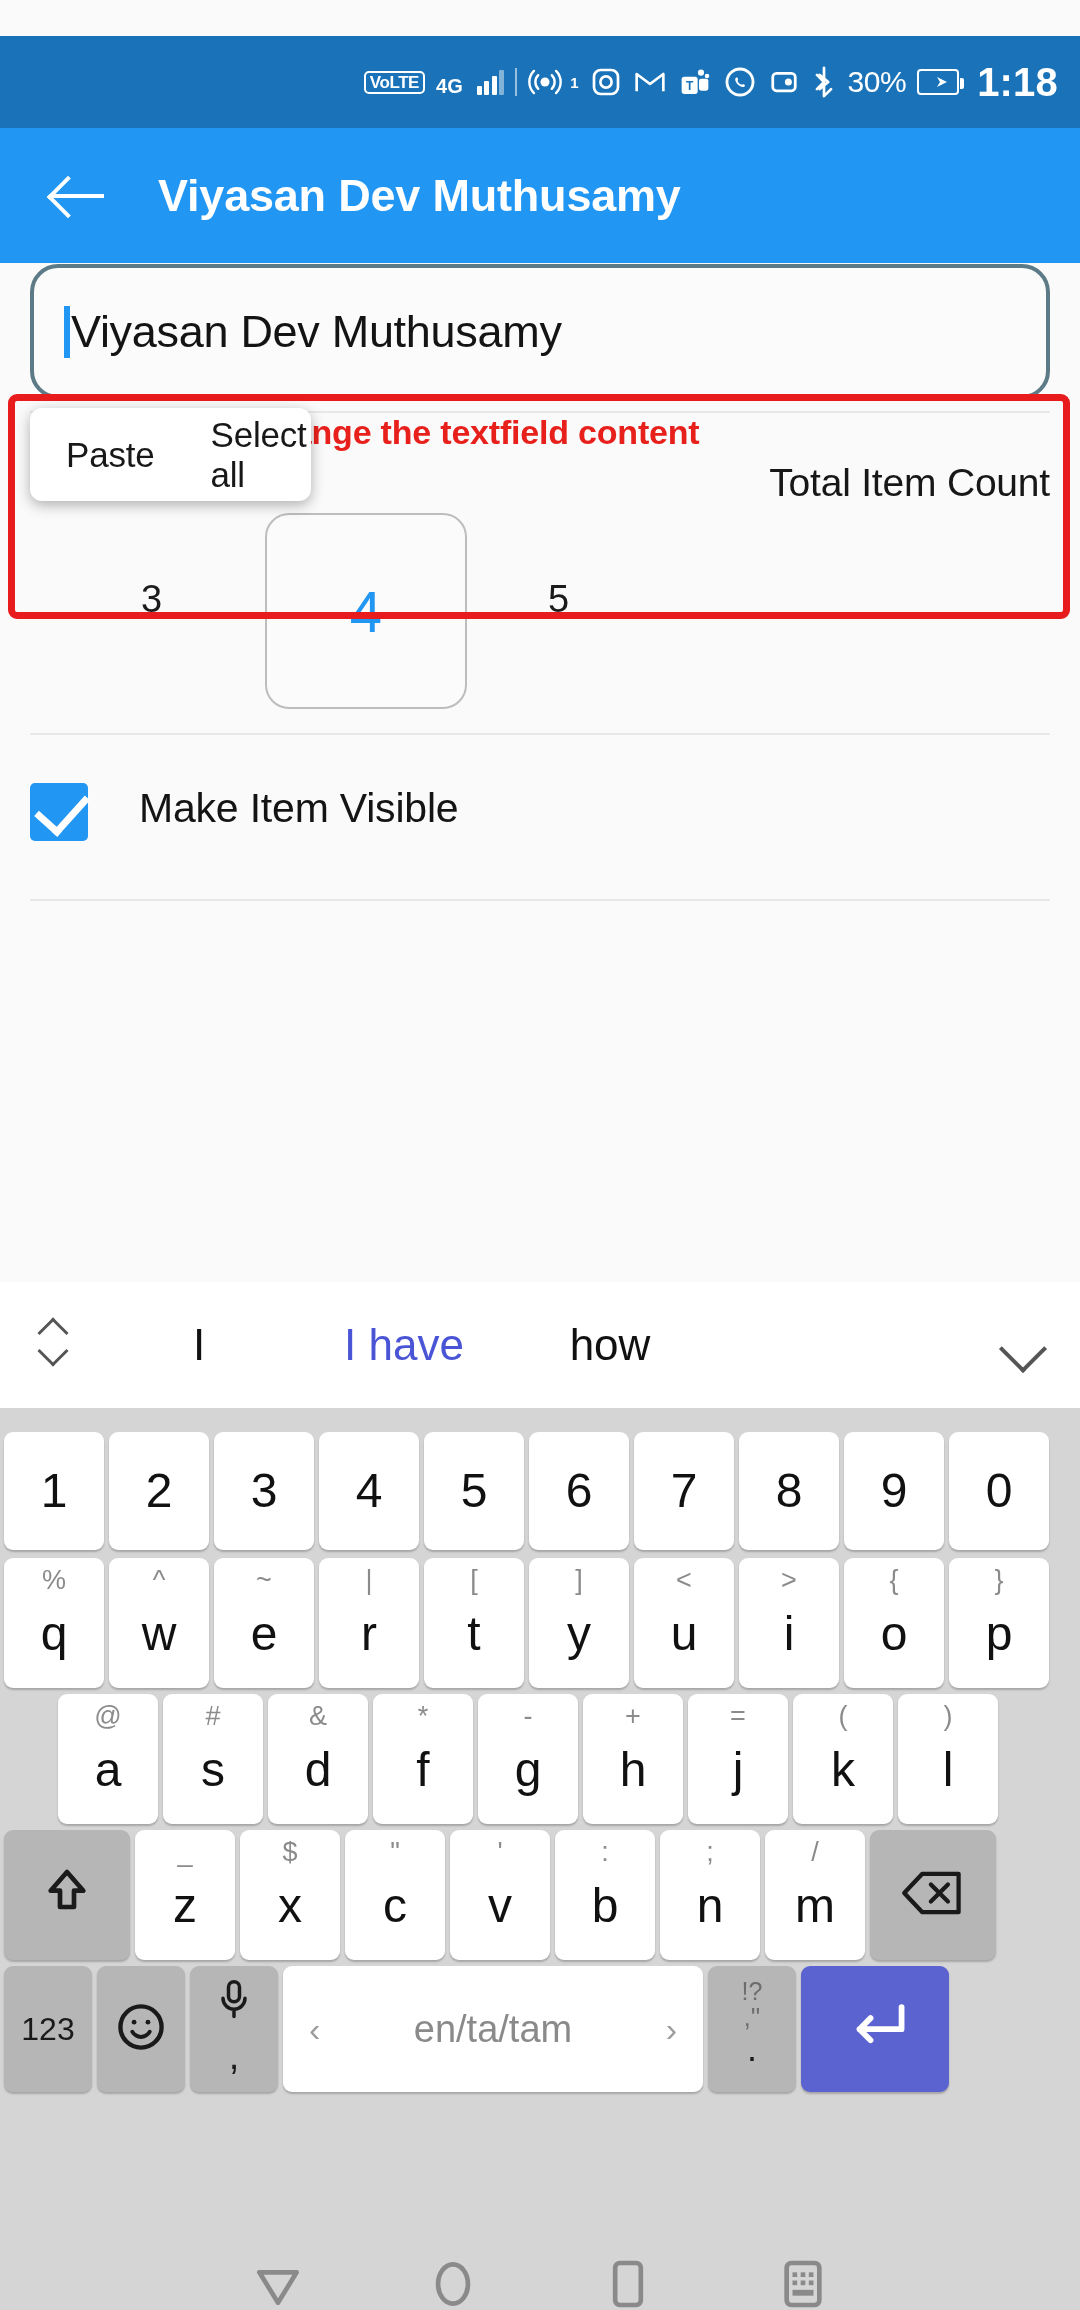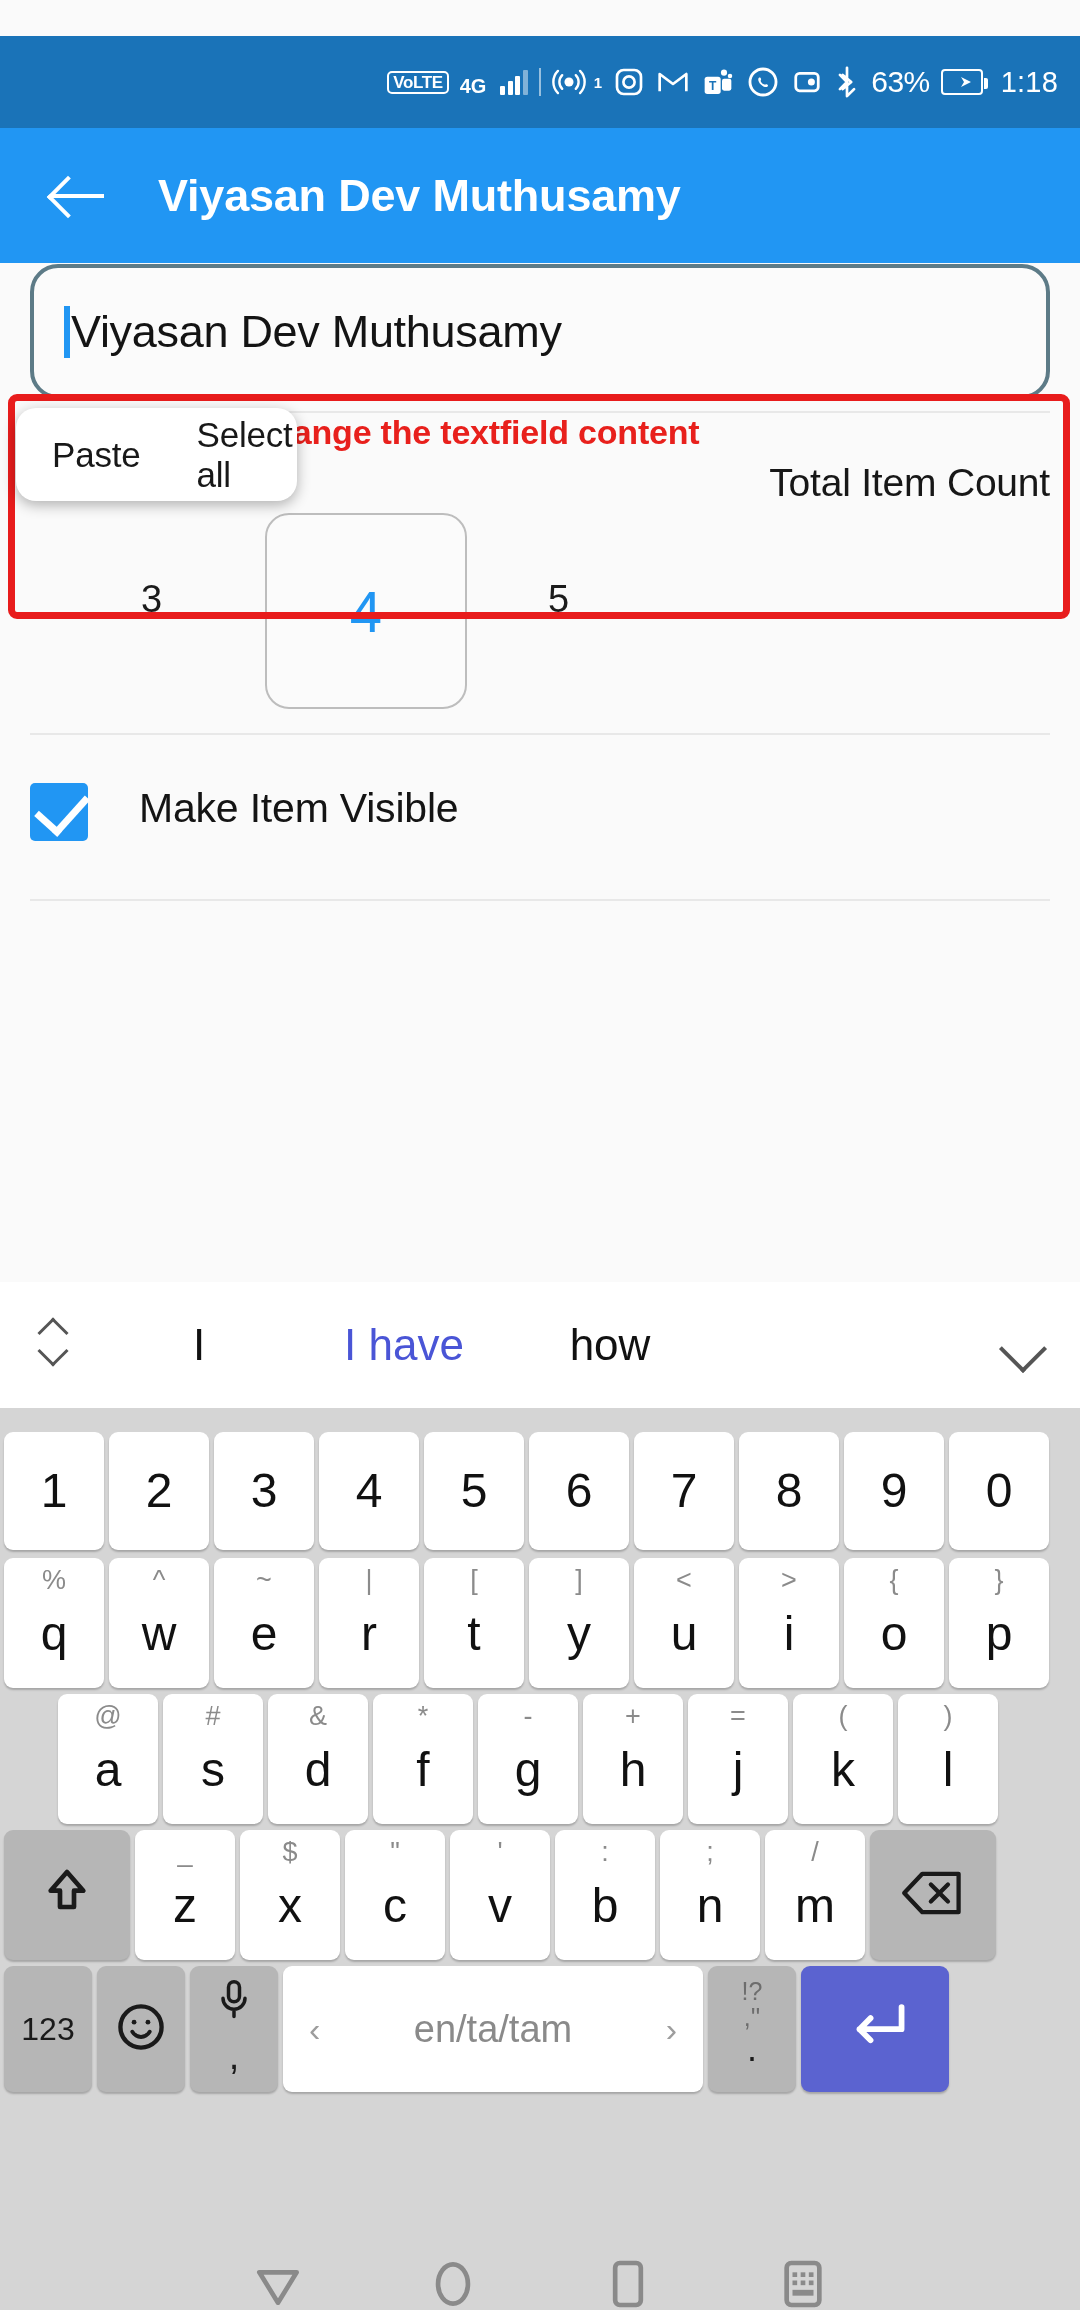--- a/index.html
+++ b/index.html
@@ -25,21 +25,21 @@
   .sig-wrap { display:flex; align-items:flex-end; gap:14px; }
   .g4 { font-size:20px; font-weight:bold; line-height:0.85; }
   .bars { display:flex; align-items:flex-end; gap:2.5px; height:26px; }
   .bars i { width:5px; background:#fff; display:block; border-radius:1px; }
   .bars i:nth-child(1){height:9px}
   .bars i:nth-child(2){height:14px}
   .bars i:nth-child(3){height:19px}
   .bars i:nth-child(4){height:25px; opacity:.45}
   .sep { width:2px; height:28px; background:rgba(255,255,255,.55); }
   .pct { font-size:30px; font-weight:500; letter-spacing:-0.5px; }
-  .clock { font-size:29px; font-weight:400; margin-left:7px; letter-spacing:0.2px;}
+  .clock { font-size:40px; font-weight:700; margin-left:7px; letter-spacing:0.2px;}
   .batt {
     position:relative; width:42px; height:26px; border:2.5px solid #fff; border-radius:4px;
     display:flex; align-items:center; justify-content:center;
   }
   .batt:after{ content:""; position:absolute; right:-7px; top:7px; width:4px; height:11px;
     background:#fff; border-radius:0 2px 2px 0;}
   .supsc { font-size:15px; vertical-align:super; margin-left:-3px; font-weight:600;}
 
   
   .appbar {
@@ -112,22 +112,22 @@
   .save-btn {
     position:absolute; left:717px; top:-10px; width:307px; height:136px;
     background:#2196f3; border-radius:68px; display:flex; align-items:center;
     justify-content:center; gap:22px; border:none;
     box-shadow:0 5px 14px rgba(0,0,0,.25);
   }
   .save-label { color:#fff; font-size:42px; font-weight:bold; letter-spacing:-0.2px; }
 
   
   .ctxmenu {
-    position:absolute; left:16px; top:145px; width:281px; height:93px;
-    background:#fff; border-radius:20px; display:flex; align-items:center;
+    position:absolute; left:30px; top:145px; width:281px; height:93px;
+    background:#fff; border-radius:12px; display:flex; align-items:center;
     box-shadow:0 4px 14px rgba(0,0,0,.3); z-index:60;
   }
   .ctxitem { font-size:35px; color:#181818; letter-spacing:-0.2px; padding:0 6px; }
   .ctxitem.paste { margin-left:30px; }
   .ctxitem.selectall { margin-left:44px; }
 
   
   .kb { position:absolute; top:1246px; left:0; width:1080px; height:940px; background:#d5d5d5; }
   .sugbar {
     position:absolute; top:0; left:0; width:1080px; height:126px; background:#fff;
@@ -243,21 +243,21 @@
       <svg width="32" height="30" viewBox="0 0 24 24">
           <rect x="3" y="5" width="18" height="14" rx="3" stroke="#fff" stroke-width="2.2" fill="none"></rect>
           <circle cx="15.5" cy="12" r="2.8" fill="#fff"></circle>
         </svg>
     </span>
     <span class="sb-icon">
       <svg width="26" height="34" viewBox="0 0 16 24">
           <path d="M5 7l6 5-6 5M8 2v20l5-5M8 12L3 7M8 12l-5 5" stroke="#fff" stroke-width="1.9" fill="none" stroke-linejoin="round" stroke-linecap="round"></path>
         </svg>
     </span>
-    <span class="pct">63%</span>
+    <span class="pct">30%</span>
     <span class="batt">
       <svg width="24" height="20" viewBox="0 0 24 20">
           <path d="M4 10h10l-3-5 10 5-10 5 3-5H4z" fill="#fff"></path>
         </svg>
     </span>
     <span class="clock">1:18</span>
   </div>
 
   <div class="appbar">
     <span class="back-arrow"></span>

